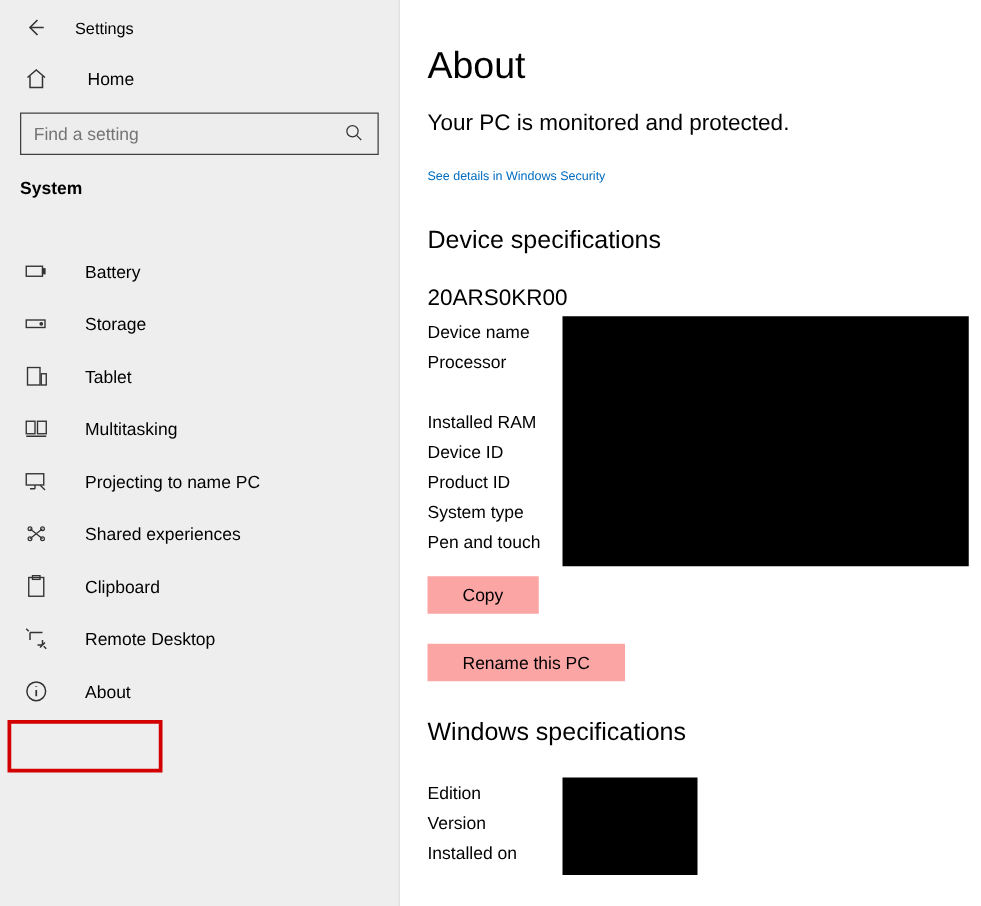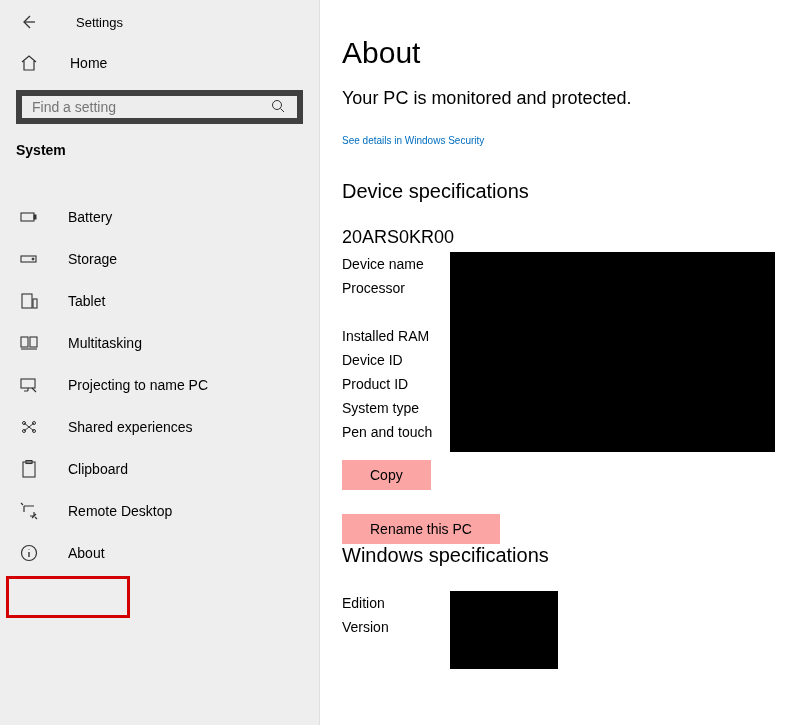--- a/index.html
+++ b/index.html
@@ -17,33 +17,33 @@
     background: #eeeeee;
     border-right: 1px solid #e0e0e0;
     display: flex;
     flex-direction: column;
     padding-top: 10px;
   }
   .titlebar {
     display: flex;
     align-items: center;
     padding: 4px 20px 14px 20px;
-    gap: 40px;
+    gap: 24px;
   }
   .titlebar .back { width: 16px; height: 16px; display:flex; align-items:center; justify-content:center; }
   .titlebar .title { font-size: 13px; }
   .home-row {
     display: flex; align-items: center; gap: 32px;
     padding: 10px 20px 18px 20px;
   }
   .home-row .icon { width: 18px; height: 18px; display:flex; align-items:center; }
   .search-wrap { padding: 0 16px 18px 16px; }
   .search {
     width: 100%; height: 34px;
-    border: 6px solid #404040;
+    border: 1px solid #404040;
     background: #ededed;
     display: flex; align-items: center;
     padding: 0 10px;
     justify-content: space-between;
   }
   .search input {
     border: none; background: transparent; outline: none;
     font-size: 14px; color: #666; width: 85%;
   }
   .search .sicon { width: 16px; height: 16px; color:#666; }
@@ -80,21 +80,21 @@
   .spec-row .label { width: 110px; }
   .redact1 {
     position: absolute; left: 108px; top: 0;
     width: 325px; height: 200px; background: #000;
   }
   .btn {
     background: #fca5a5; border: none;
     padding: 7px 28px; font-size: 14px;
     cursor: pointer; margin-top: 6px;
   }
-  .btn.rename { margin-top: 24px; }
+  .btn.rename { margin-top: 24px; margin-bottom: 30px; }
   .winspec .spec-row .label { width: 110px; }
   .redact2 {
     position: absolute; left: 108px; top: 0;
     width: 108px; height: 78px; background: #000;
   }
   svg { stroke: #333; fill: none; }
 </style>
 </head>
 <body>
 
@@ -262,15 +262,18 @@
   <button class="btn rename">Rename this PC</button>
 
   <div class="section-title">Windows specifications</div>
   <div class="spec-area winspec">
     <div class="spec-row">
         <span class="label">Edition</span>
       </div>
     <div class="spec-row">
         <span class="label">Version</span>
       </div>
+    <div class="spec-row">
+        <span class="label">Installed on</span>
+      </div>
     <div class="redact2"></div>
   </div>
 </div>
 
 </body></html>

